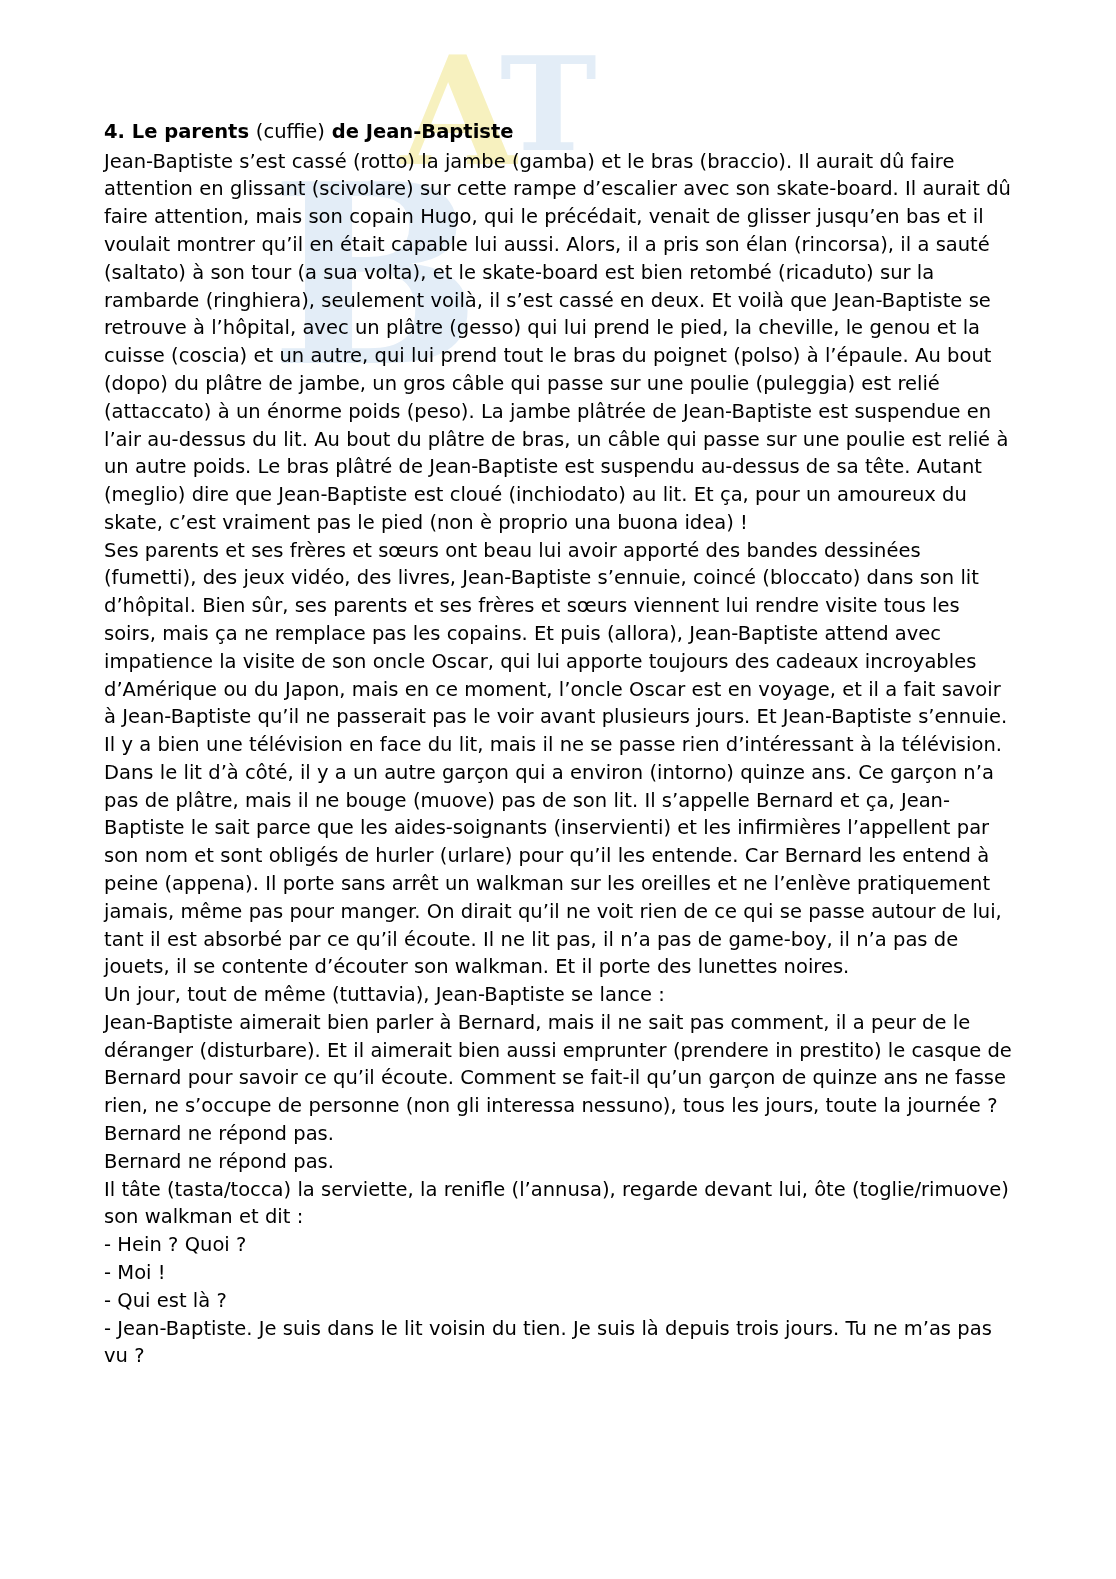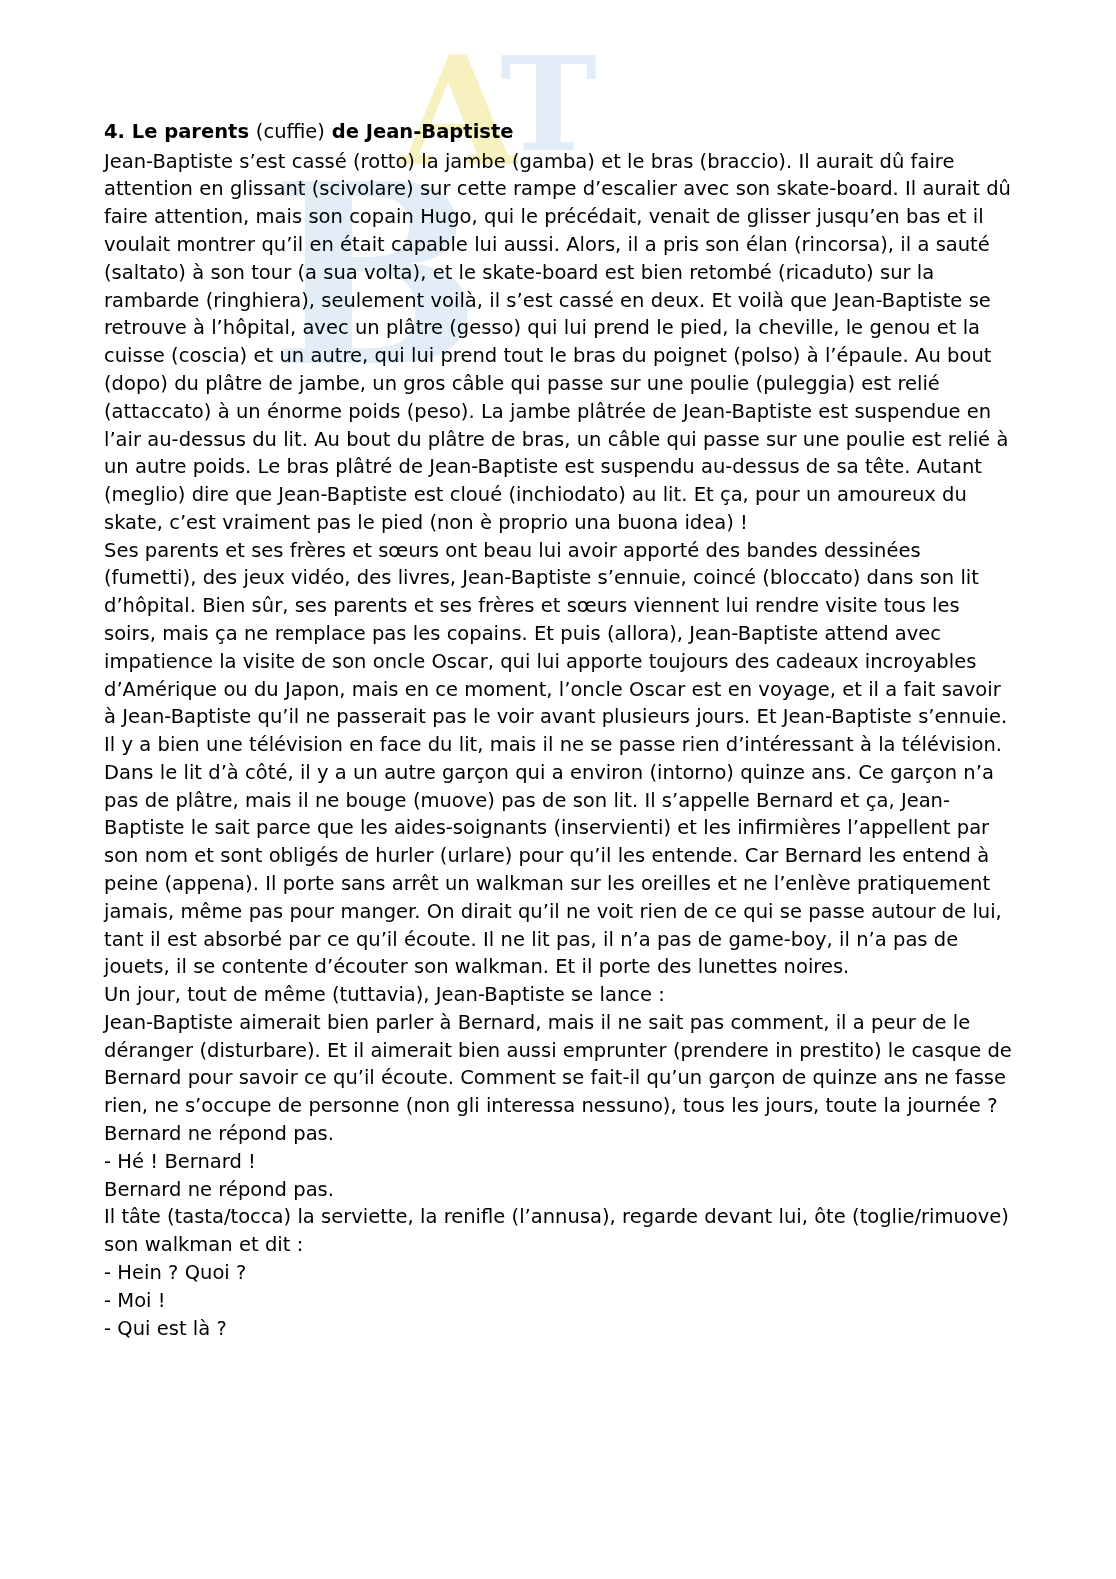--- a/index.html
+++ b/index.html
@@ -99,21 +99,21 @@
       <span class="light">(cuffie)</span>
       <span>de Jean-Baptiste</span>
     </h1>
 
     <p class="para">Jean-Baptiste s’est cassé (rotto) la jambe (gamba) et le bras (braccio). Il aurait dû faire attention en glissant (scivolare) sur cette rampe d’escalier avec son skate-board. Il aurait dû faire attention, mais son copain Hugo, qui le précédait, venait de glisser jusqu’en bas et il voulait montrer qu’il en était capable lui aussi. Alors, il a pris son élan (rincorsa), il a sauté (saltato) à son tour (a sua volta), et le skate-board est bien retombé (ricaduto) sur la rambarde (ringhiera), seulement voilà, il s’est cassé en deux. Et voilà que Jean-Baptiste se retrouve à l’hôpital, avec un plâtre (gesso) qui lui prend le pied, la cheville, le genou et la cuisse (coscia) et un autre, qui lui prend tout le bras du poignet (polso) à l’épaule. Au bout (dopo) du plâtre de jambe, un gros câble qui passe sur une poulie (puleggia) est relié (attaccato) à un énorme poids (peso). La jambe plâtrée de Jean-Baptiste est suspendue en l’air au-dessus du lit. Au bout du plâtre de bras, un câble qui passe sur une poulie est relié à un autre poids. Le bras plâtré de Jean-Baptiste est suspendu au-dessus de sa tête. Autant (meglio) dire que Jean-Baptiste est cloué (inchiodato) au lit. Et ça, pour un amoureux du skate, c’est vraiment pas le pied (non è proprio una buona idea) !</p>
     <p class="para">Ses parents et ses frères et sœurs ont beau lui avoir apporté des bandes dessinées (fumetti), des jeux vidéo, des livres, Jean-Baptiste s’ennuie, coincé (bloccato) dans son lit d’hôpital. Bien sûr, ses parents et ses frères et sœurs viennent lui rendre visite tous les soirs, mais ça ne remplace pas les copains. Et puis (allora), Jean-Baptiste attend avec impatience la visite de son oncle Oscar, qui lui apporte toujours des cadeaux incroyables d’Amérique ou du Japon, mais en ce moment, l’oncle Oscar est en voyage, et il a fait savoir à Jean-Baptiste qu’il ne passerait pas le voir avant plusieurs jours. Et Jean-Baptiste s’ennuie.</p>
     <p class="para">Il y a bien une télévision en face du lit, mais il ne se passe rien d’intéressant à la télévision. Dans le lit d’à côté, il y a un autre garçon qui a environ (intorno) quinze ans. Ce garçon n’a pas de plâtre, mais il ne bouge (muove) pas de son lit. Il s’appelle Bernard et ça, Jean-Baptiste le sait parce que les aides-soignants (inservienti) et les infirmières l’appellent par son nom et sont obligés de hurler (urlare) pour qu’il les entende. Car Bernard les entend à peine (appena). Il porte sans arrêt un walkman sur les oreilles et ne l’enlève pratiquement jamais, même pas pour manger. On dirait qu’il ne voit rien de ce qui se passe autour de lui, tant il est absorbé par ce qu’il écoute. Il ne lit pas, il n’a pas de game-boy, il n’a pas de jouets, il se contente d’écouter son walkman. Et il porte des lunettes noires.</p>
     <p class="para">Un jour, tout de même (tuttavia), Jean-Baptiste se lance :</p>
     <p class="para">Jean-Baptiste aimerait bien parler à Bernard, mais il ne sait pas comment, il a peur de le déranger (disturbare). Et il aimerait bien aussi emprunter (prendere in prestito) le casque de Bernard pour savoir ce qu’il écoute. Comment se fait-il qu’un garçon de quinze ans ne fasse rien, ne s’occupe de personne (non gli interessa nessuno), tous les jours, toute la journée ?</p>
     <p class="para">Bernard ne répond pas.</p>
-    <p class="para">- Hé ! Bernard !</p>
     <p class="para">Bernard ne répond pas.</p>
     <p class="para">Il tâte (tasta/tocca) la serviette, la renifle (l’annusa), regarde devant lui, ôte (toglie/rimuove) son walkman et dit :</p>
     <p class="para">- Hein ? Quoi ?</p>
     <p class="para">- Moi !</p>
     <p class="para">- Qui est là ?</p>
+    <p class="para">- Jean-Baptiste. Je suis dans le lit voisin du tien. Je suis là depuis trois jours. Tu ne m’as pas vu ?</p>
 
   </div>
 </div>
 
 </body></html>

